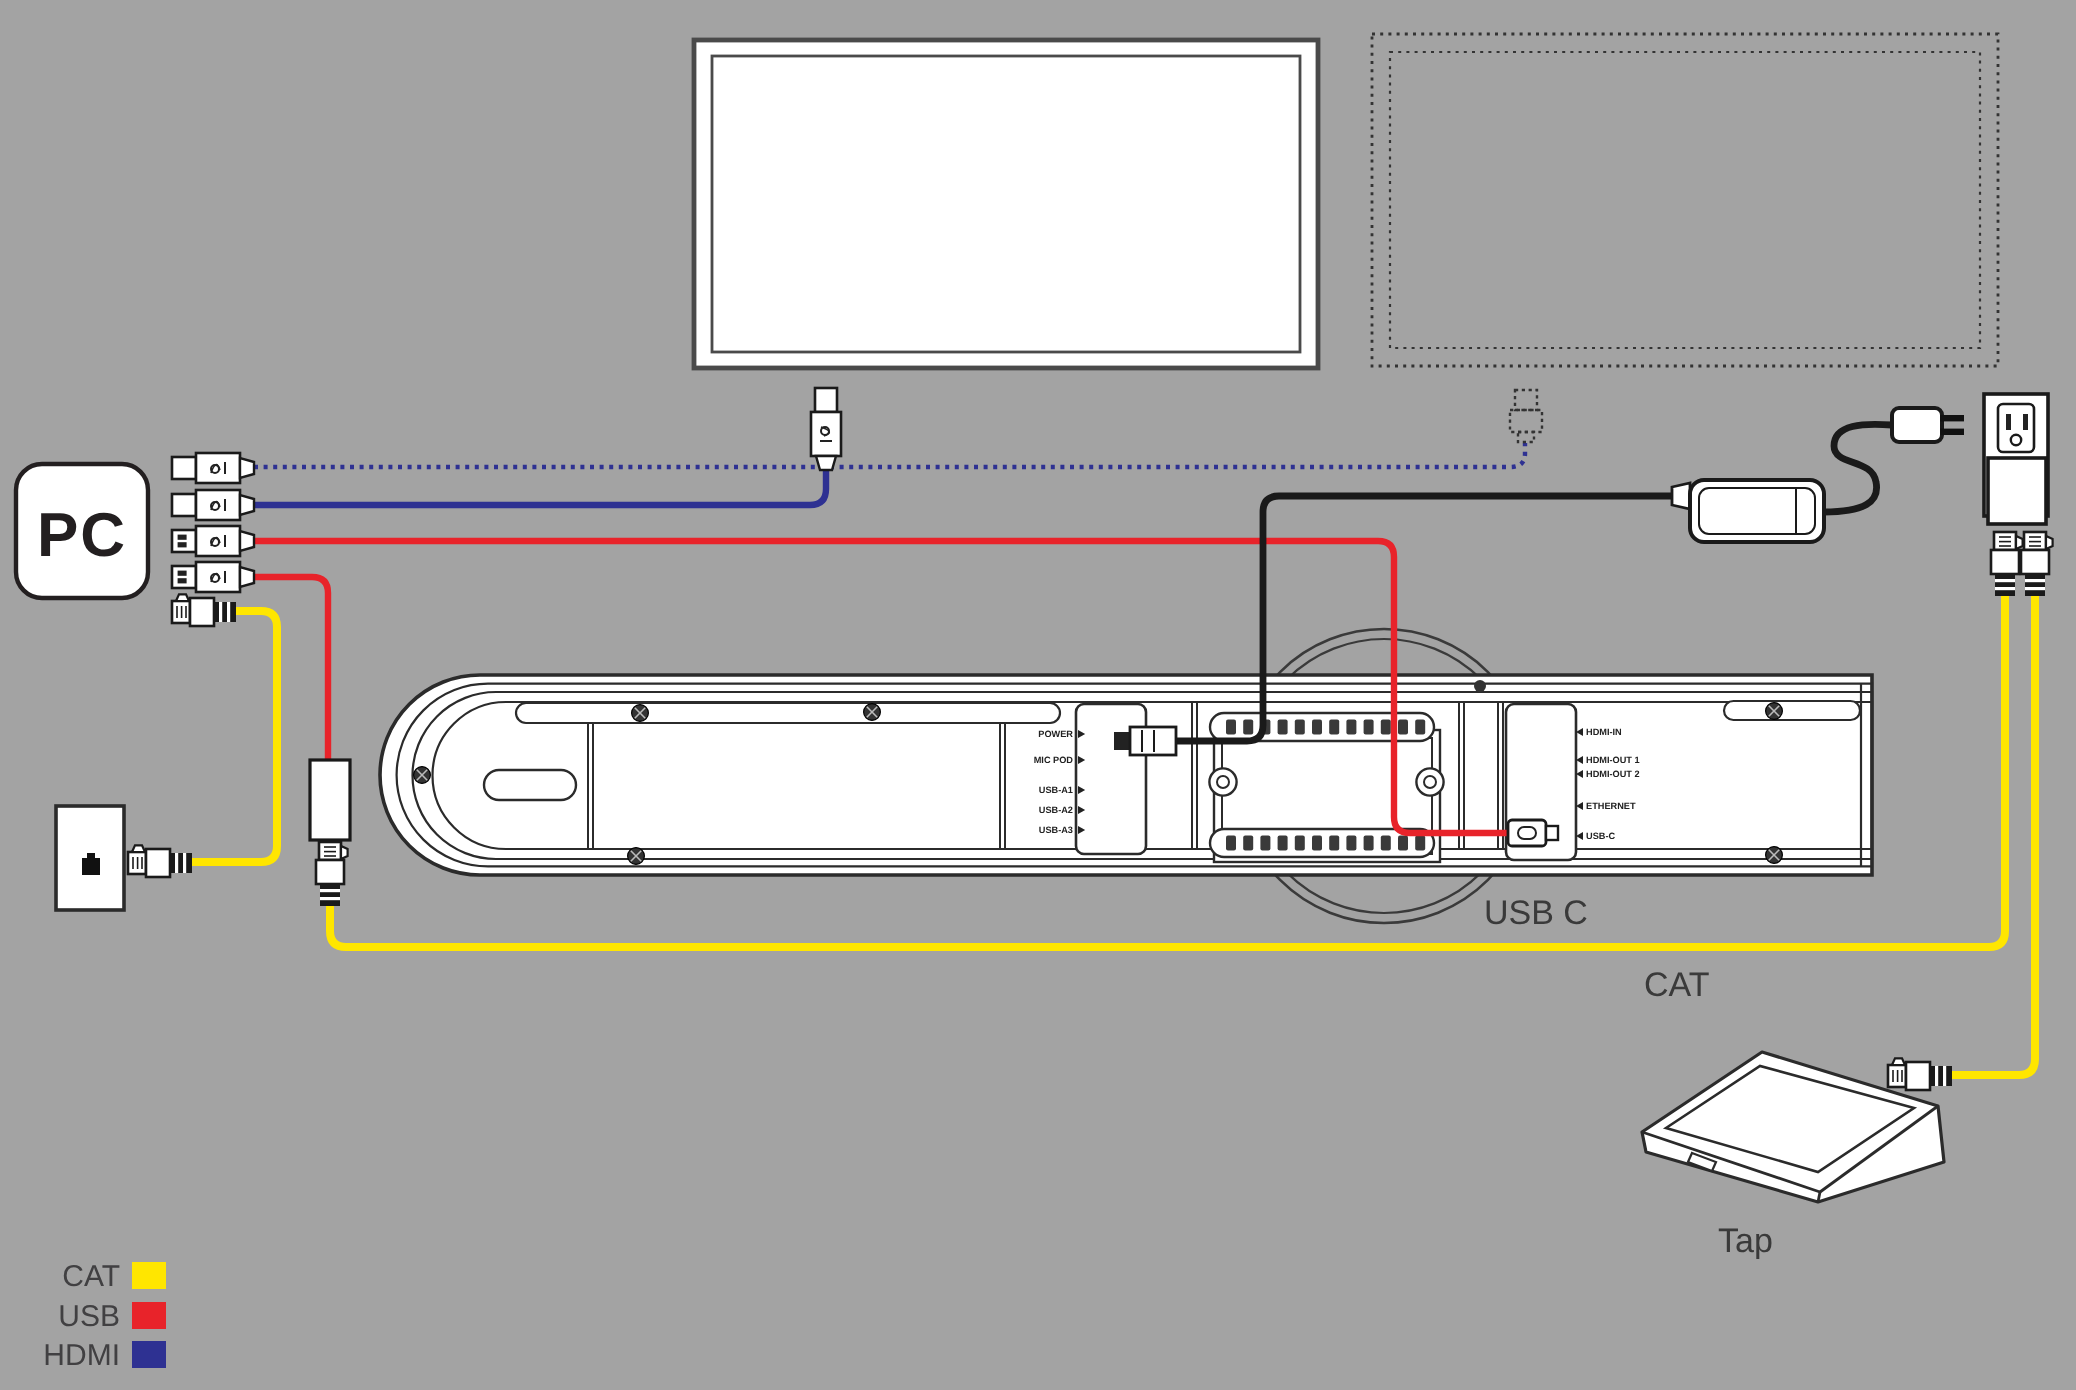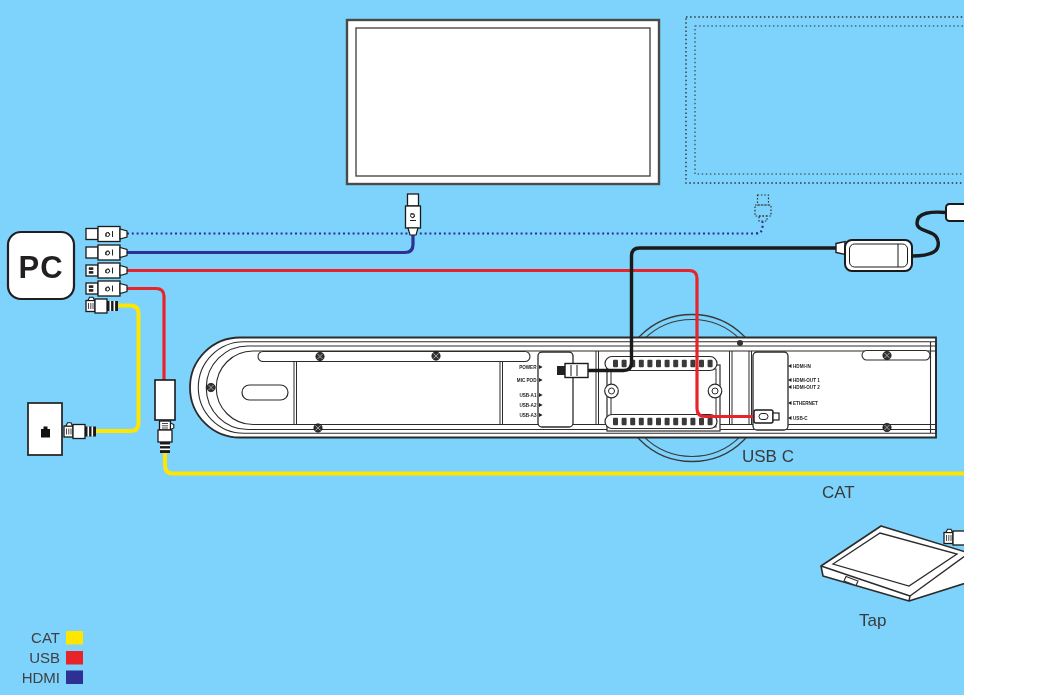--- a/index.html
+++ b/index.html
@@ -1,16 +1,16 @@
 <!DOCTYPE html>
 <html><head>
 <meta charset="utf-8">
 <style>
   html,body{margin:0;padding:0;background:#ffffff;}
-  #stage{position:relative;width:964px;height:695px;background:#7dd3fc;overflow:hidden;
+  #stage{position:relative;width:1038px;height:695px;background:#a3a3a3;overflow:hidden;
          font-family:"Liberation Sans", sans-serif;}
   svg{display:block}
   text{font-family:"Liberation Sans", sans-serif;}
   .biglabel{font-size:17px;fill:#3a3a3a;}
   .portlabel{font-size:4.6px;font-weight:700;fill:#222;}
   .legendlabel{font-size:15px;fill:#414042;}
   .pclabel{font-size:31px;font-weight:700;fill:#231F20;letter-spacing:1px;}
 </style>
 </head>
 <body>

